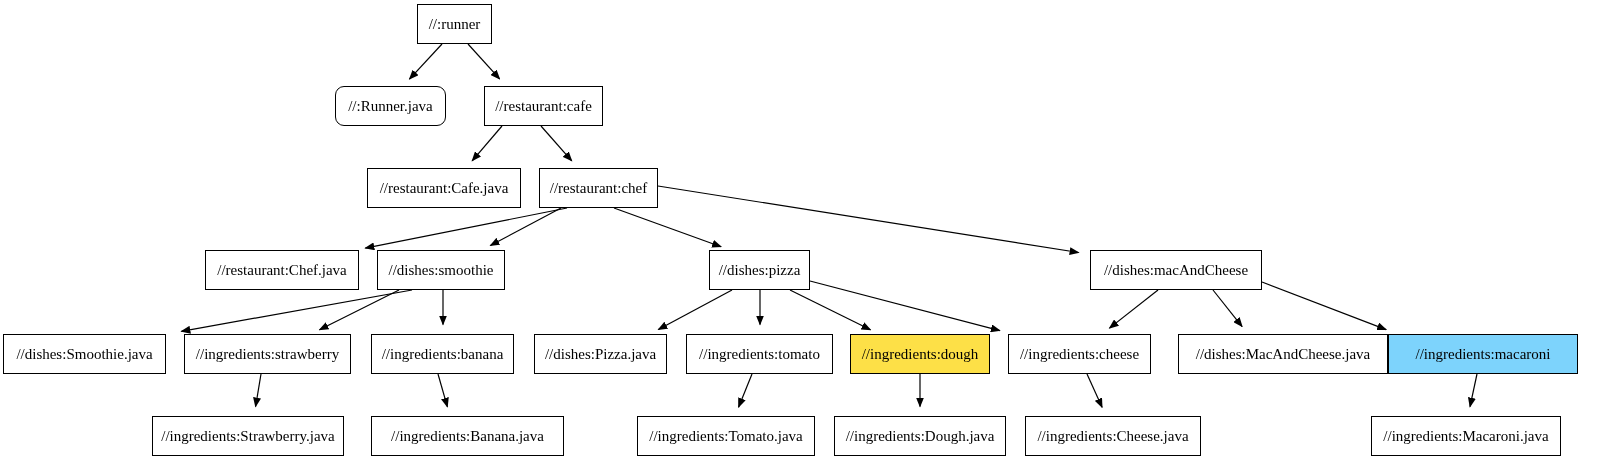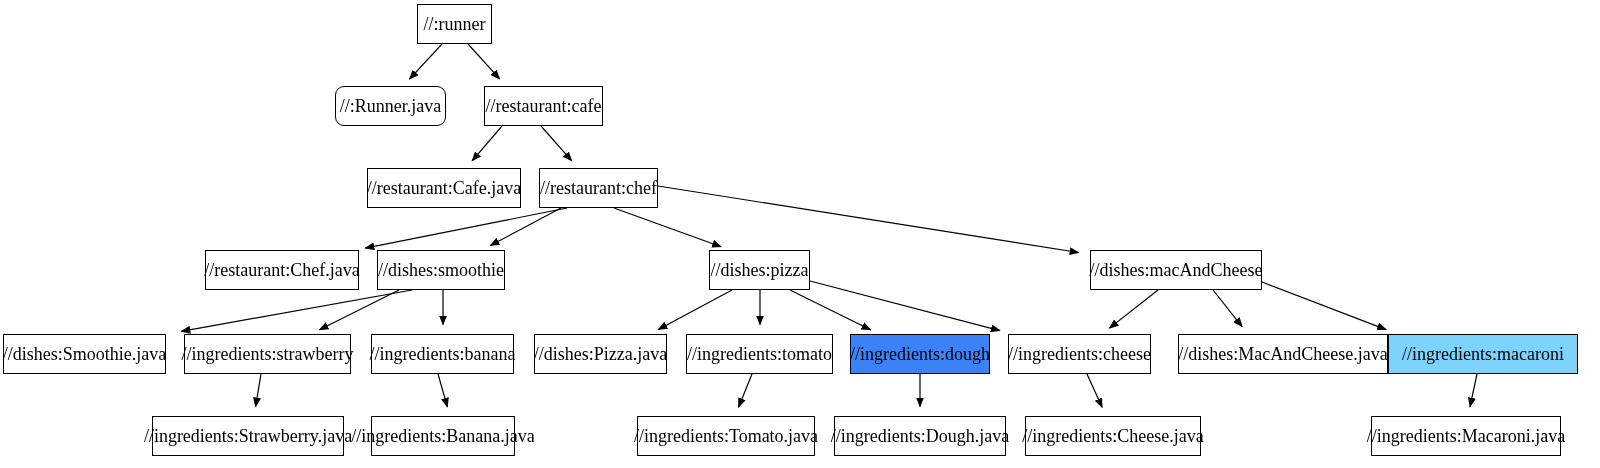--- a/index.html
+++ b/index.html
@@ -26,21 +26,21 @@
   }
   .graph-node {
     position: absolute;
     box-sizing: border-box;
     border: 1px solid #000000;
     background: #ffffff;
     color: #000000;
     display: flex;
     align-items: center;
     justify-content: center;
-    font-size: 18px;
+    font-size: 15px;
     line-height: 1;
     white-space: nowrap;
     letter-spacing: 0px;
   }
   .graph-node .node-label {
     display: block;
     padding: 0 6px;
   }
 </style>
 </head>
@@ -118,36 +118,36 @@
       </div>
       <div class="graph-node" style="left: 371px; top: 334px; width: 143px; height: 40px; border-color: rgb(0, 0, 0); background: rgb(255, 255, 255); color: rgb(0, 0, 0);">
         <span class="node-label">//ingredients:banana</span>
       </div>
       <div class="graph-node" style="left: 534px; top: 334px; width: 133px; height: 40px; border-color: rgb(0, 0, 0); background: rgb(255, 255, 255); color: rgb(0, 0, 0);">
         <span class="node-label">//dishes:Pizza.java</span>
       </div>
       <div class="graph-node" style="left: 686px; top: 334px; width: 147px; height: 40px; border-color: rgb(0, 0, 0); background: rgb(255, 255, 255); color: rgb(0, 0, 0);">
         <span class="node-label">//ingredients:tomato</span>
       </div>
-      <div class="graph-node" style="left: 850px; top: 334px; width: 140px; height: 40px; border-color: rgb(0, 0, 0); background: #3b82f6; color: rgb(0, 0, 0);">
+      <div class="graph-node" style="left: 850px; top: 334px; width: 140px; height: 40px; border-color: rgb(0, 0, 0); background: #fde047; color: rgb(0, 0, 0);">
         <span class="node-label">//ingredients:dough</span>
       </div>
       <div class="graph-node" style="left: 1008px; top: 334px; width: 143px; height: 40px; border-color: rgb(0, 0, 0); background: rgb(255, 255, 255); color: rgb(0, 0, 0);">
         <span class="node-label">//ingredients:cheese</span>
       </div>
       <div class="graph-node" style="left: 1170px; top: 334px; width: 210px; height: 40px; border-color: rgb(0, 0, 0); background: rgb(255, 255, 255); color: rgb(0, 0, 0); margin-left: 8px;">
         <span class="node-label">//dishes:MacAndCheese.java</span>
       </div>
       <div class="graph-node" style="left: 1388px; top: 334px; width: 190px; height: 40px; border-color: rgb(0, 0, 0); background: #7dd3fc; color: rgb(0, 0, 0);">
         <span class="node-label">//ingredients:macaroni</span>
       </div>
       <div class="graph-node" style="left: 152px; top: 416px; width: 192px; height: 40px; border-color: rgb(0, 0, 0); background: rgb(255, 255, 255); color: rgb(0, 0, 0);">
         <span class="node-label">//ingredients:Strawberry.java</span>
       </div>
-      <div class="graph-node" style="left: 371px; top: 416px; width: 144px; height: 40px; border-color: rgb(0, 0, 0); background: rgb(255, 255, 255); color: rgb(0, 0, 0);">
+      <div class="graph-node" style="left: 371px; top: 416px; width: 193px; height: 40px; border-color: rgb(0, 0, 0); background: rgb(255, 255, 255); color: rgb(0, 0, 0);">
         <span class="node-label">//ingredients:Banana.java</span>
       </div>
       <div class="graph-node" style="left: 637px; top: 416px; width: 178px; height: 40px; border-color: rgb(0, 0, 0); background: rgb(255, 255, 255); color: rgb(0, 0, 0);">
         <span class="node-label">//ingredients:Tomato.java</span>
       </div>
       <div class="graph-node" style="left: 834px; top: 416px; width: 172px; height: 40px; border-color: rgb(0, 0, 0); background: rgb(255, 255, 255); color: rgb(0, 0, 0); align-items: center;">
         <span class="node-label">//ingredients:Dough.java</span>
       </div>
       <div class="graph-node" style="left: 1025px; top: 416px; width: 176px; height: 40px; border-color: rgb(0, 0, 0); background: rgb(255, 255, 255); color: rgb(0, 0, 0);">
         <span class="node-label">//ingredients:Cheese.java</span>

